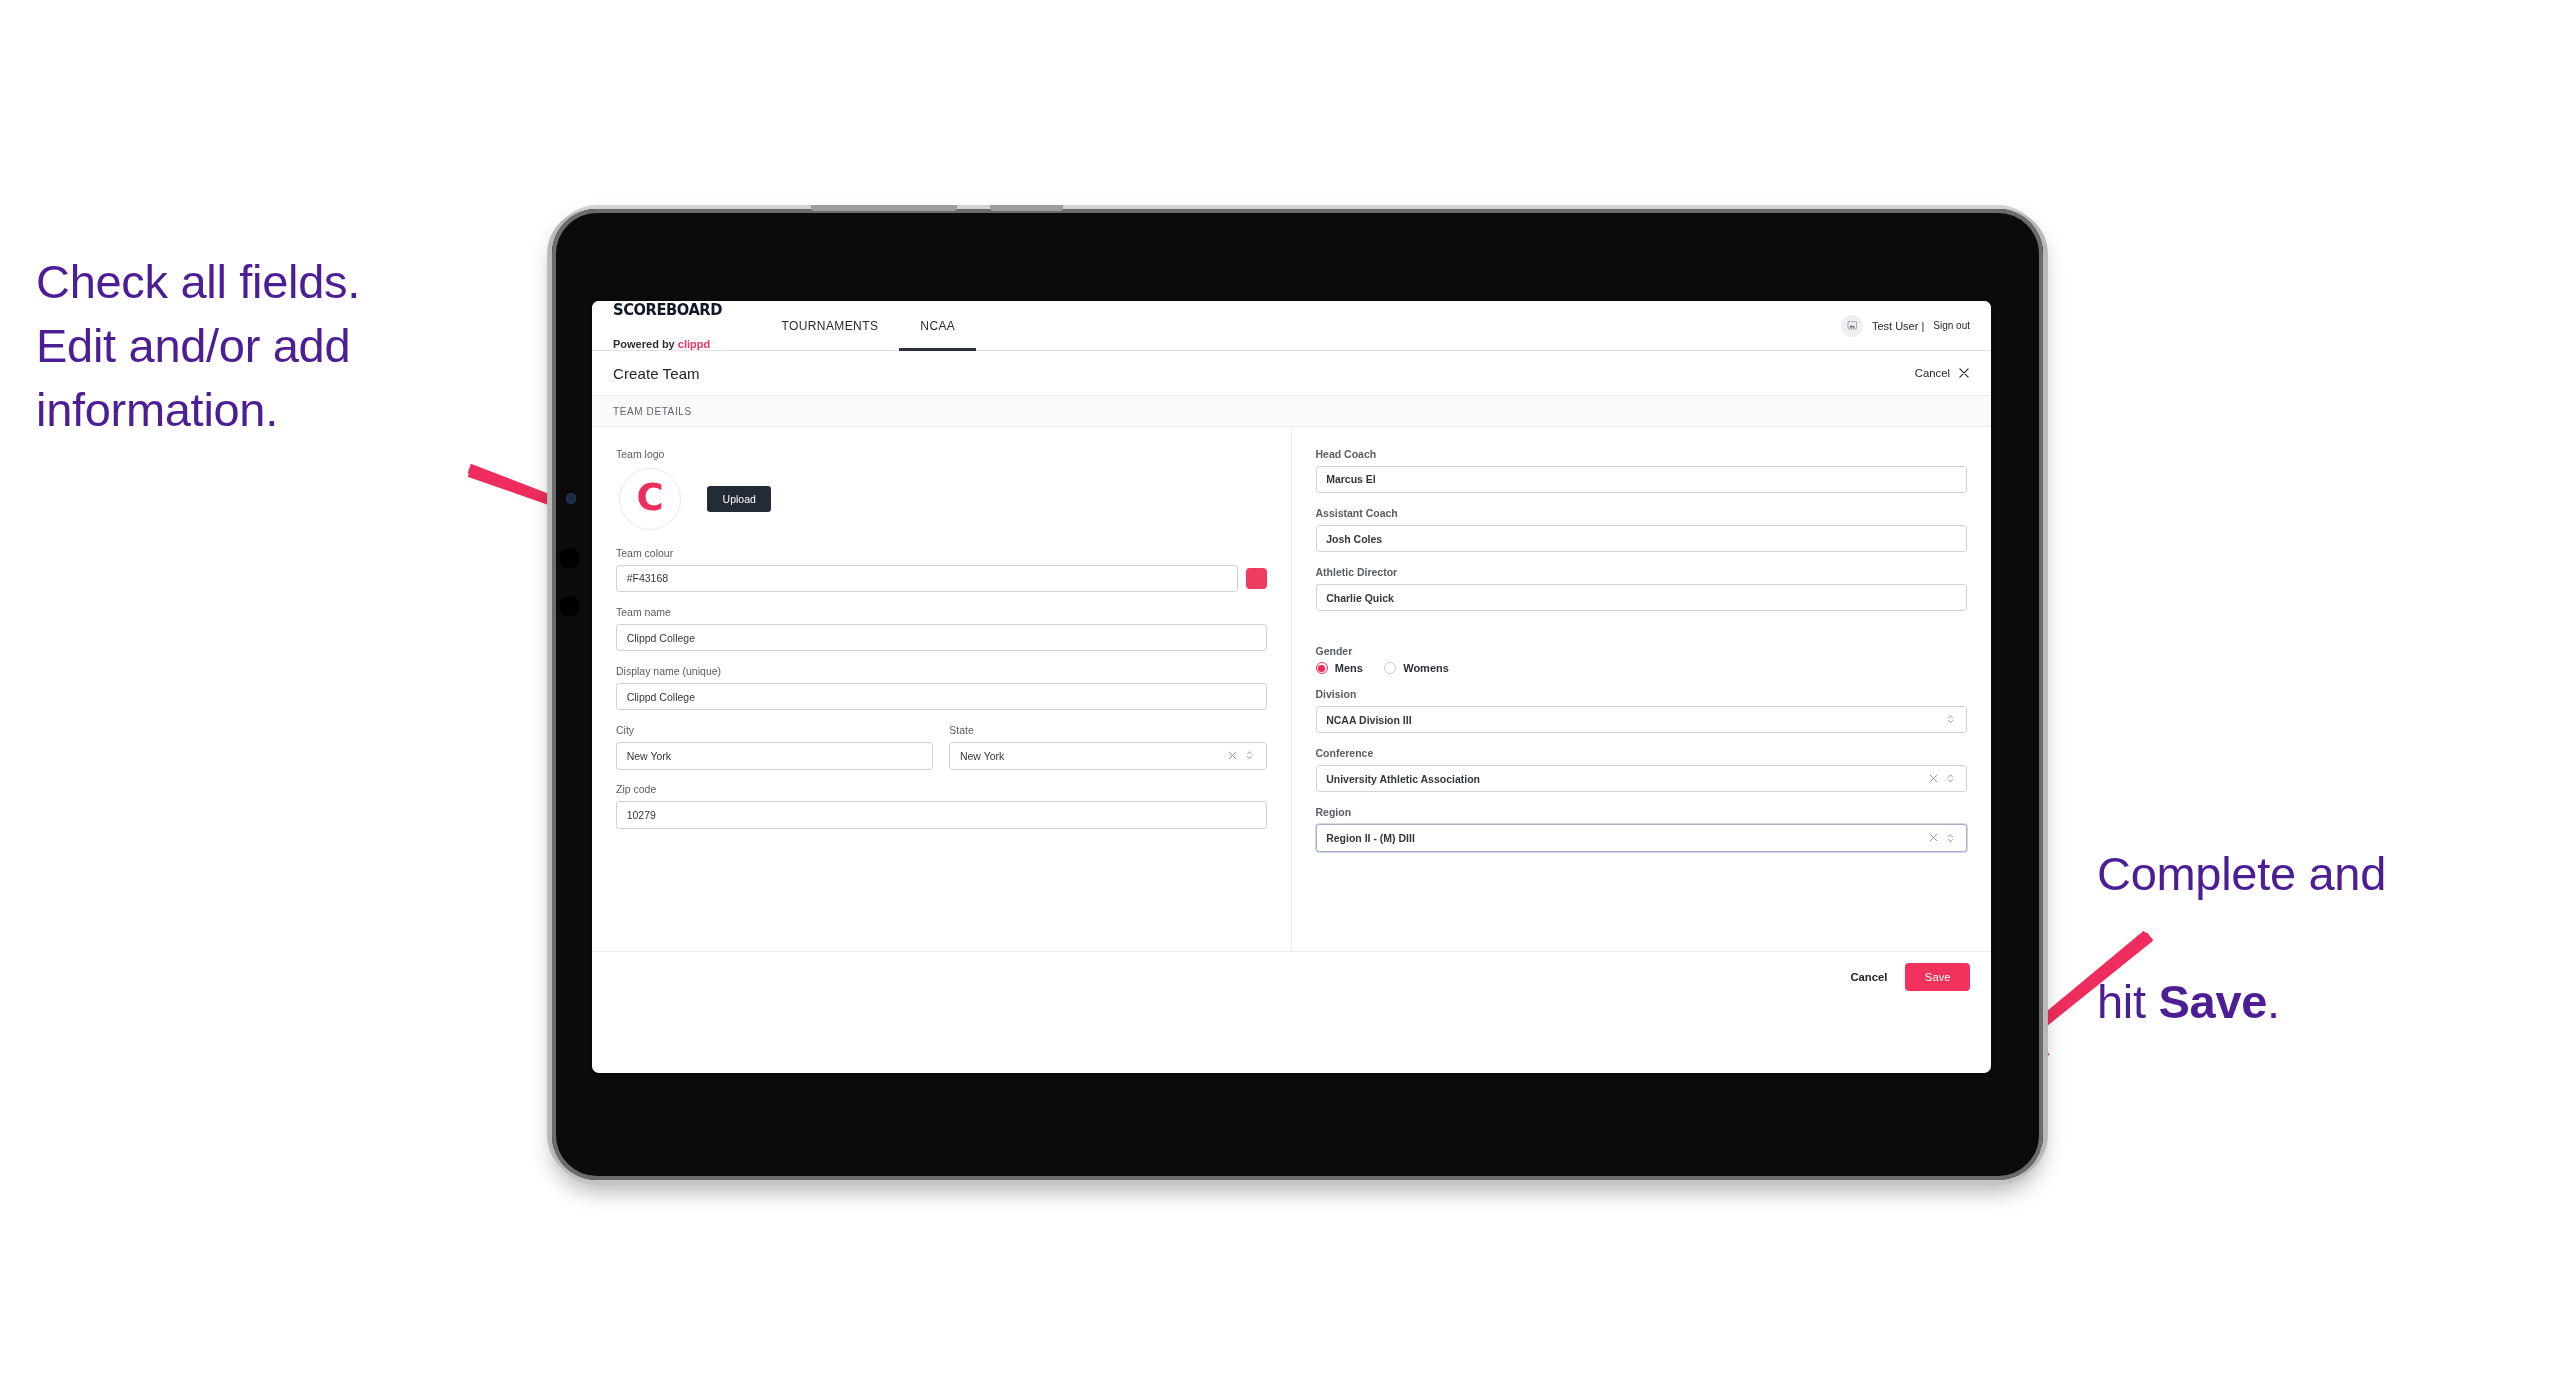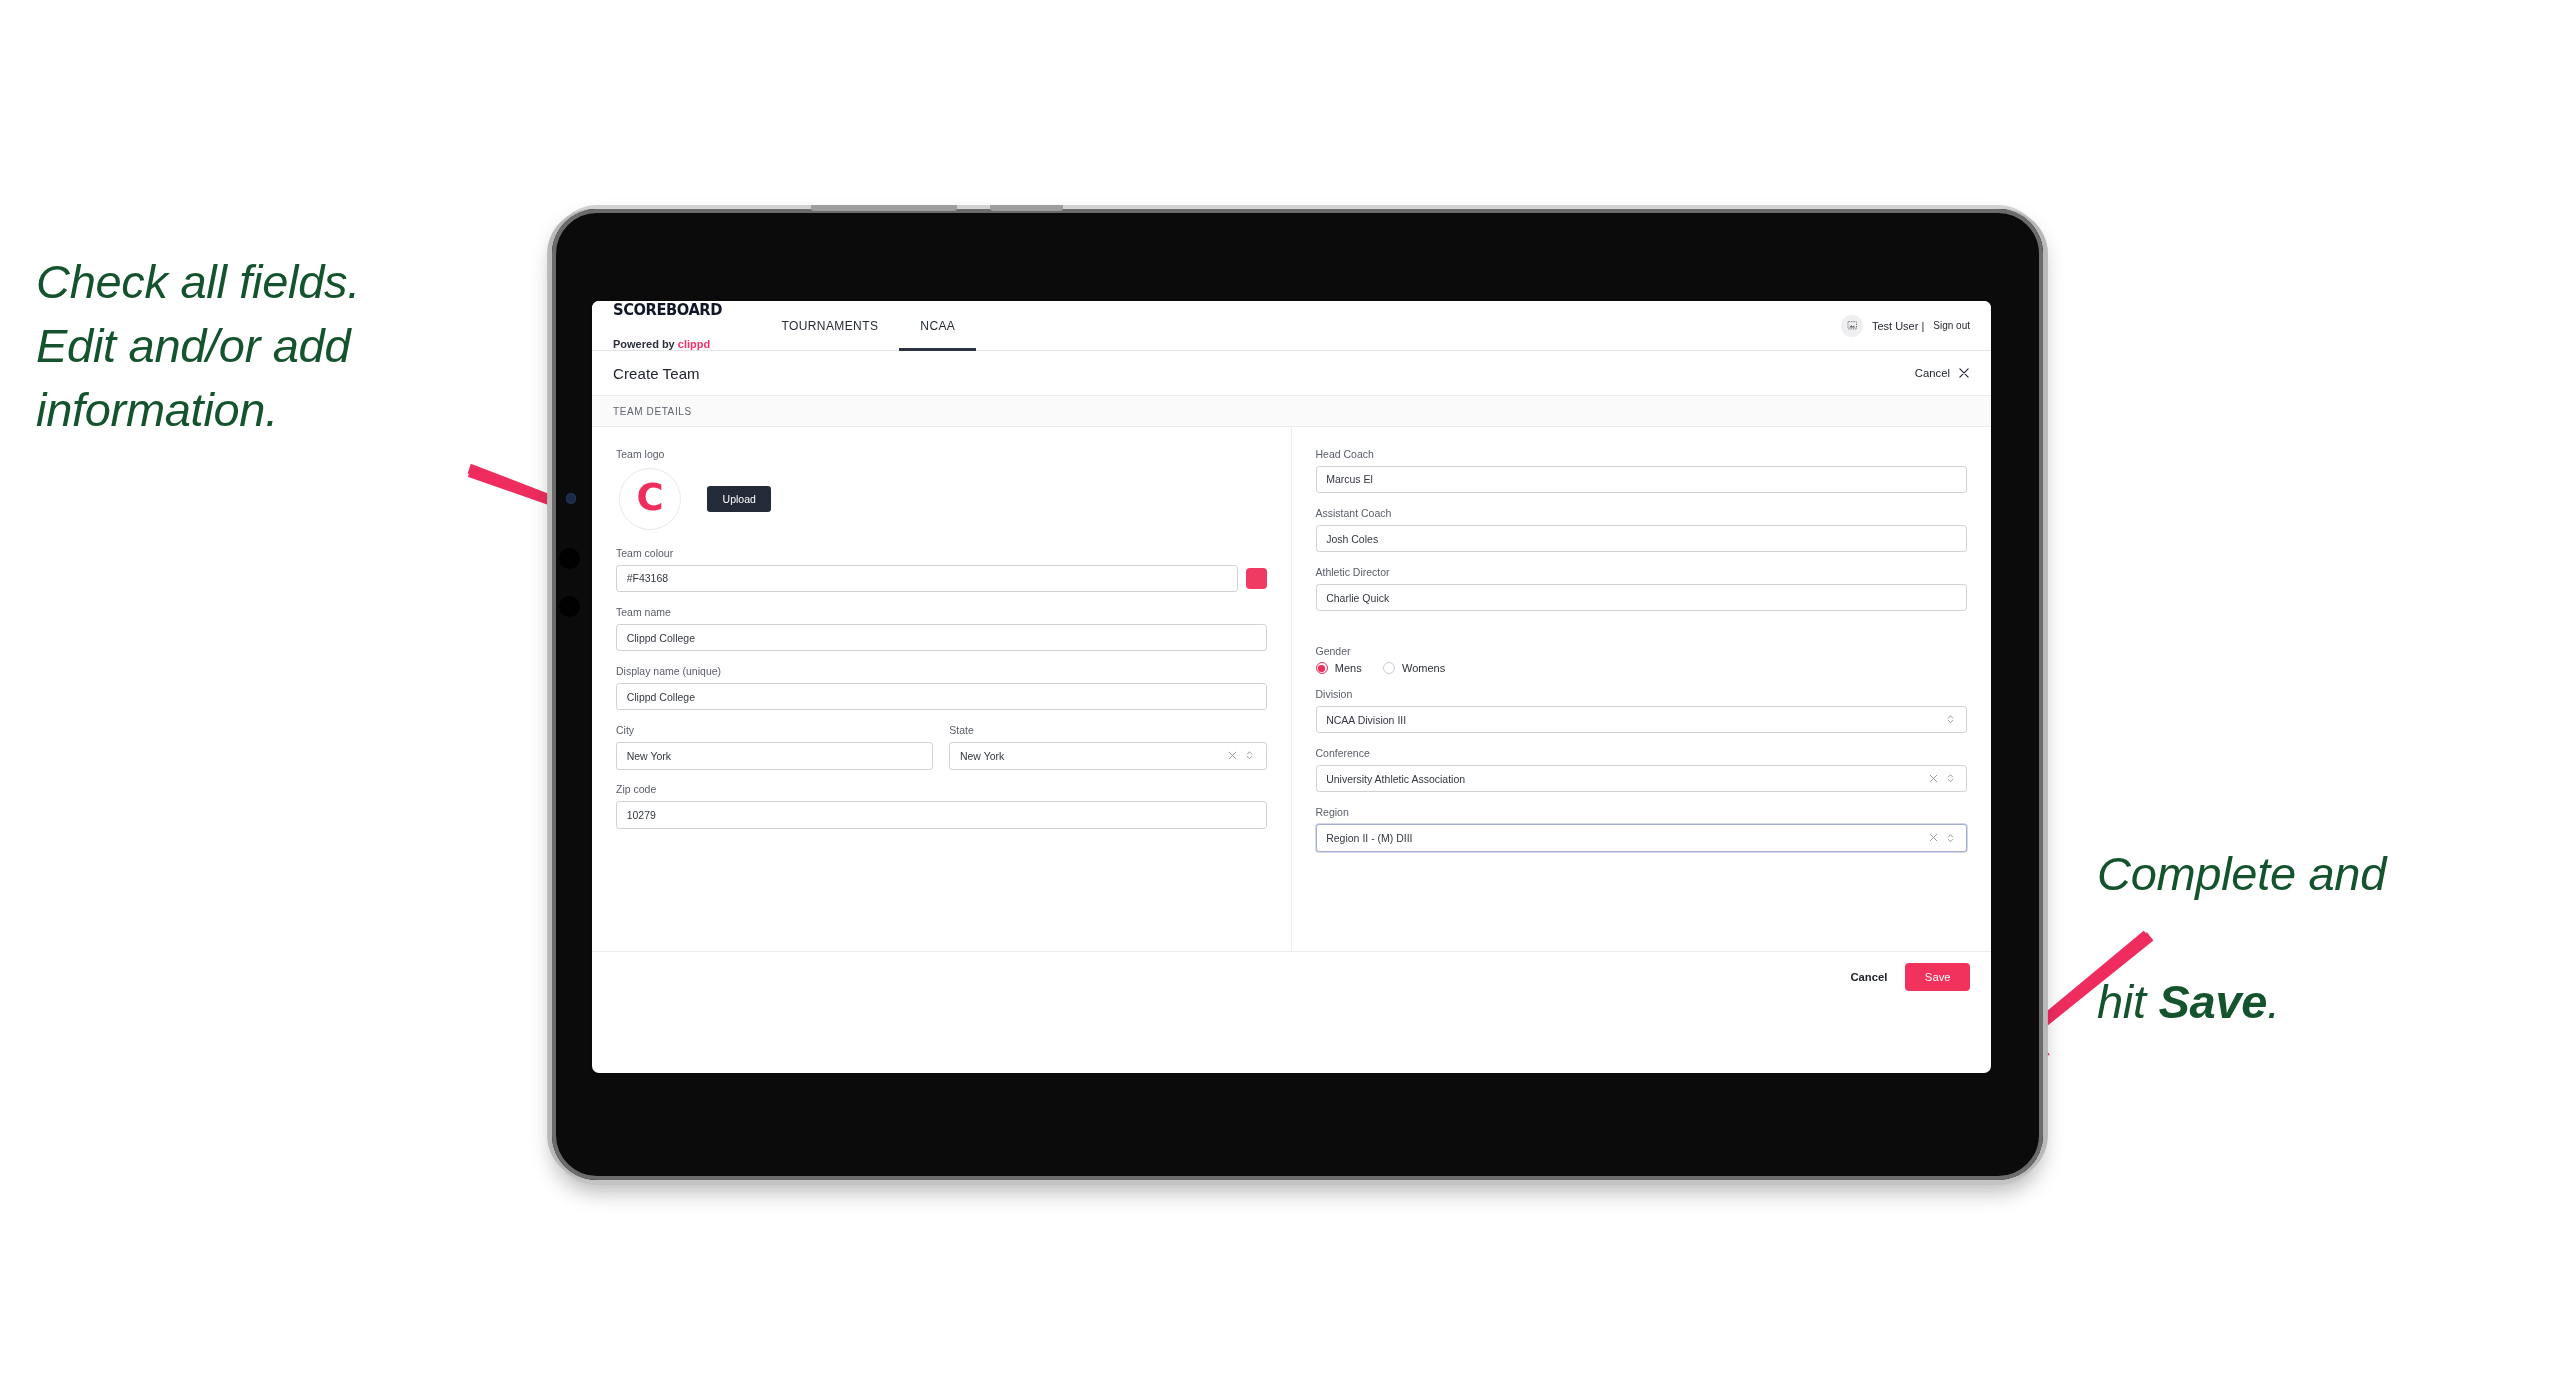--- a/index.html
+++ b/index.html
@@ -7,27 +7,26 @@
     width: 2576px; height: 1386px;
     background: #ffffff;
     font-family: "Liberation Sans", sans-serif;
     overflow: hidden;
   }
   .stage { position: relative; width: 2576px; height: 1386px; background: #fff; }
 
   
   .anno {
     position: absolute;
-    color: #14532d;
+    color: #4c1d95;
     font-size: 47px;
     line-height: 1.36;
     letter-spacing: -0.3px;
     font-weight: 400;
     white-space: pre-line;
-    font-style: italic;
   }
   .anno-left  { left: 36px; top: 250px; width: 519px; }
   .anno-right { left: 2097px; top: 778px; width: 438px; }
   .anno b { font-weight: 700; }
 
   .arrow { position: absolute; pointer-events: none; }
   .arrow-left  { left: 466px; top: 454px;  width: 178px; height: 89px; }
   .arrow-right { left: 1969px; top: 924px; width: 186px; height: 142px; }
 
   
@@ -124,21 +123,21 @@
   .sectionstrip {
     height: 31px; background: #fafafb; border-bottom: 0.8px solid #ececee;
     display: flex; align-items: center; padding: 0 21px;
   }
   .sectionstrip span { font-size: 10px; letter-spacing: 0.6px; color: #5d626c; }
 
   
   .body { display: flex; height: 524px; }
   .col { padding: 21px 24px 0 24px; }
   .col-l { width: 50%; border-right: 0.8px solid #ececee; }
-  .col-r { width: 50%; }
+  .col-r { width: 50%; font-weight: bold; }
 
   .lbl-f { font-size: 10.5px; color: #585d67; margin-bottom: 5.7px; display: block; }
   .field {
     height: 27.6px; border: 0.8px solid #cfd1d6; border-radius: 3.2px;
     background: #fff; display: flex; align-items: center;
     padding: 0 9.7px; font-size: 10.5px; color: #32373f;
     width: 100%;
   }
   .fgroup { margin-bottom: 13.8px; }
 

